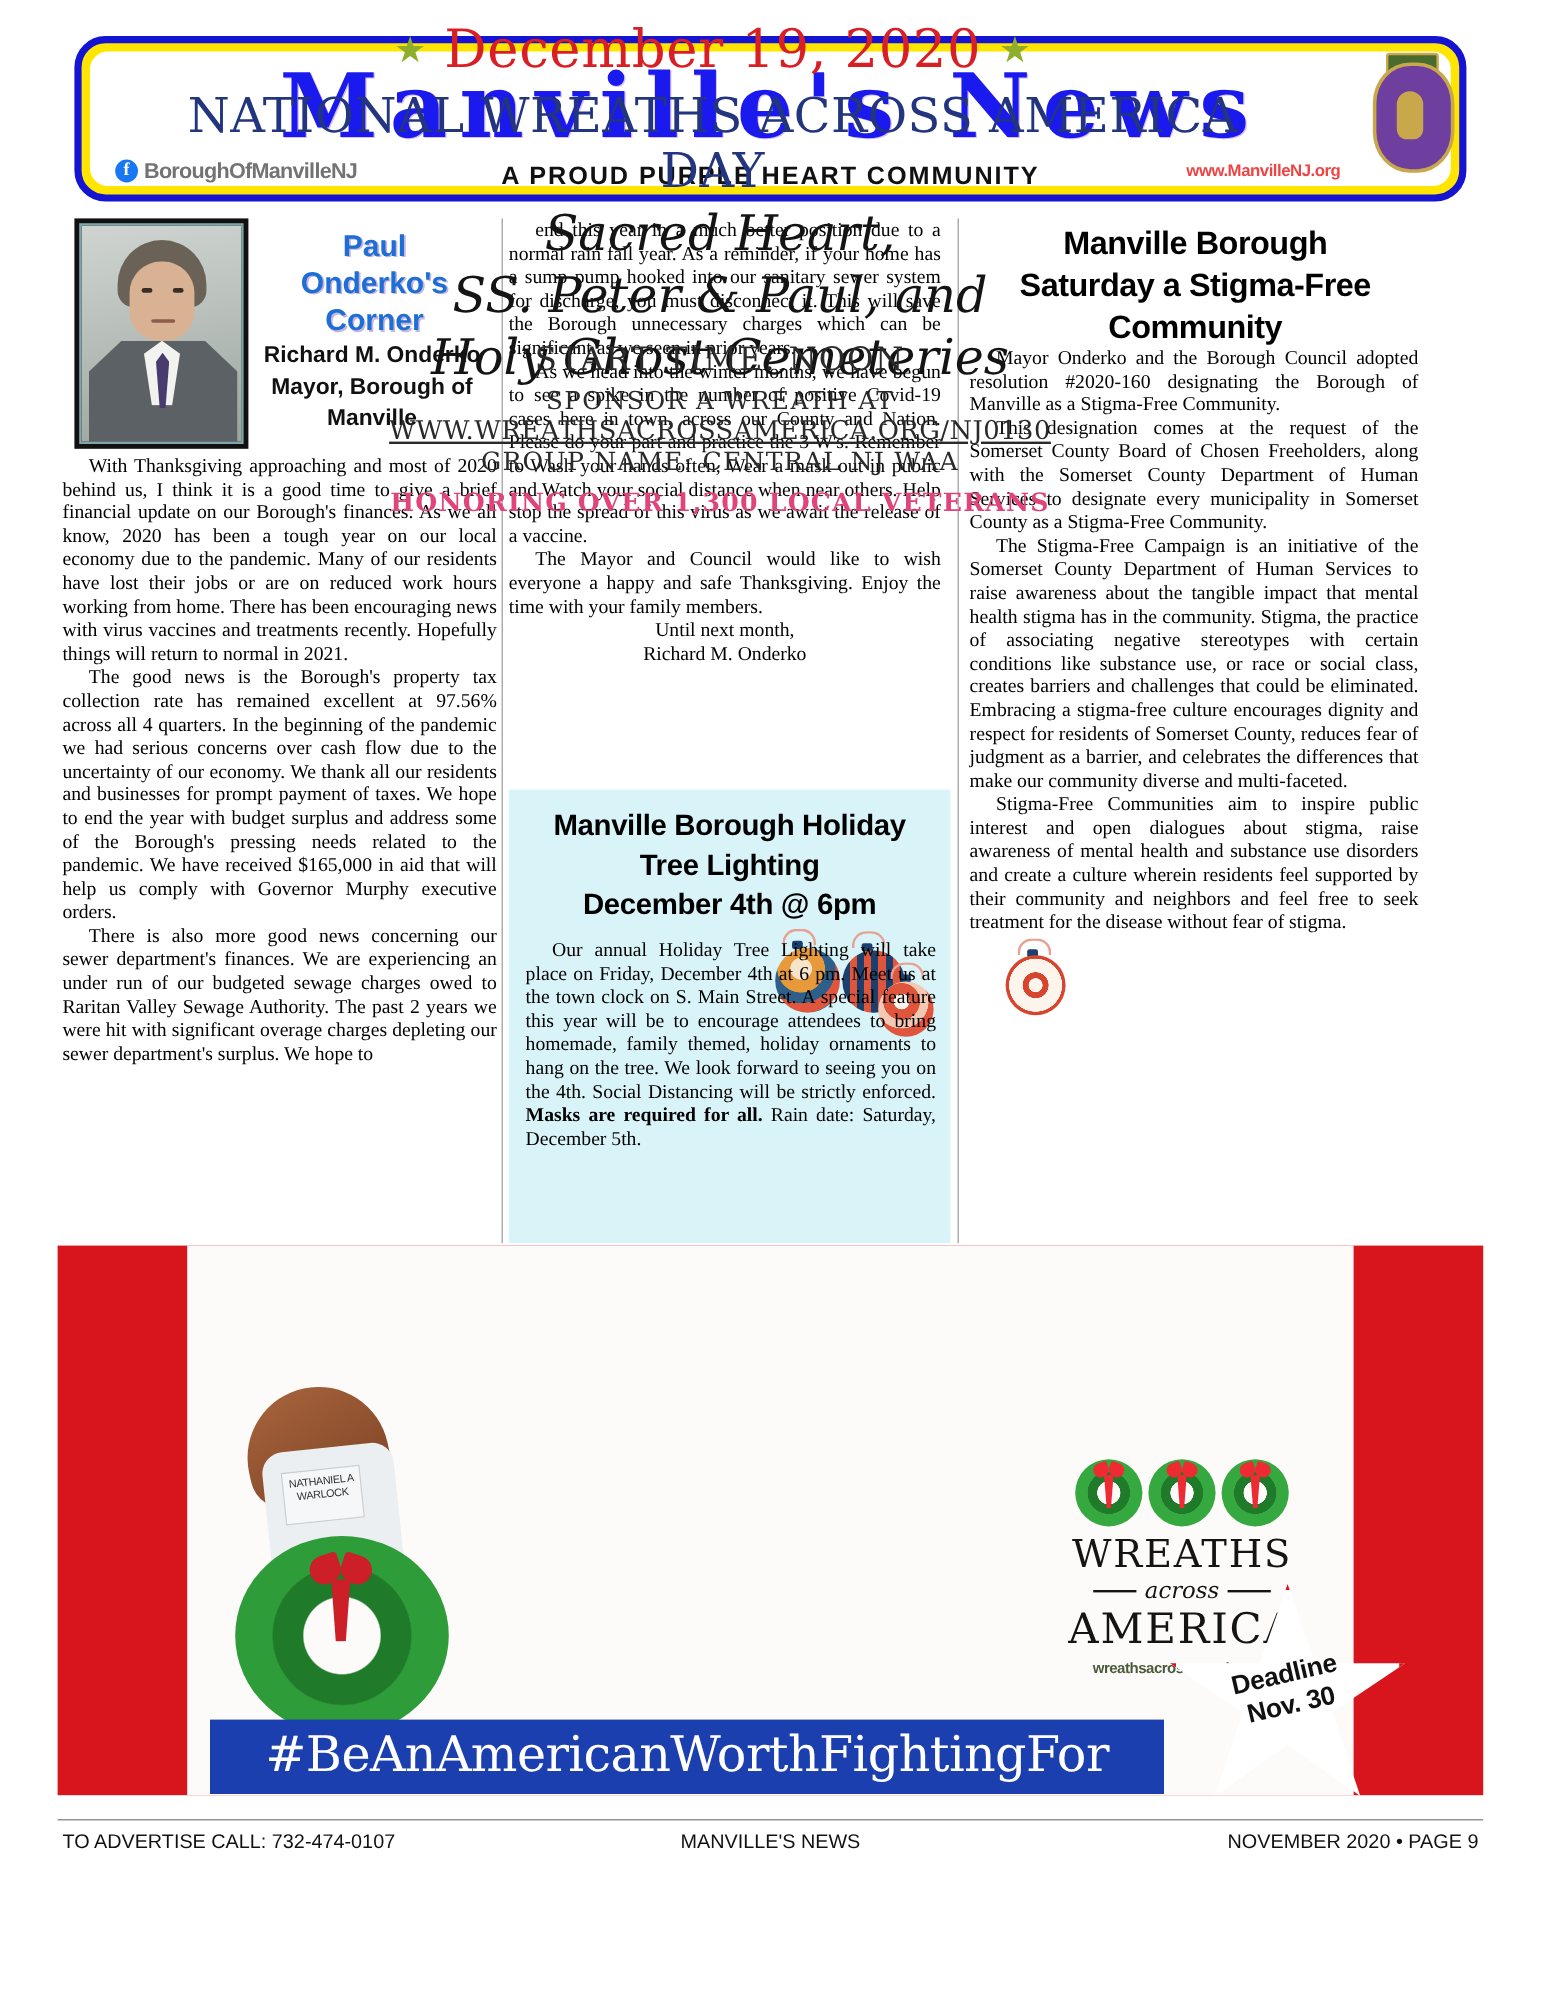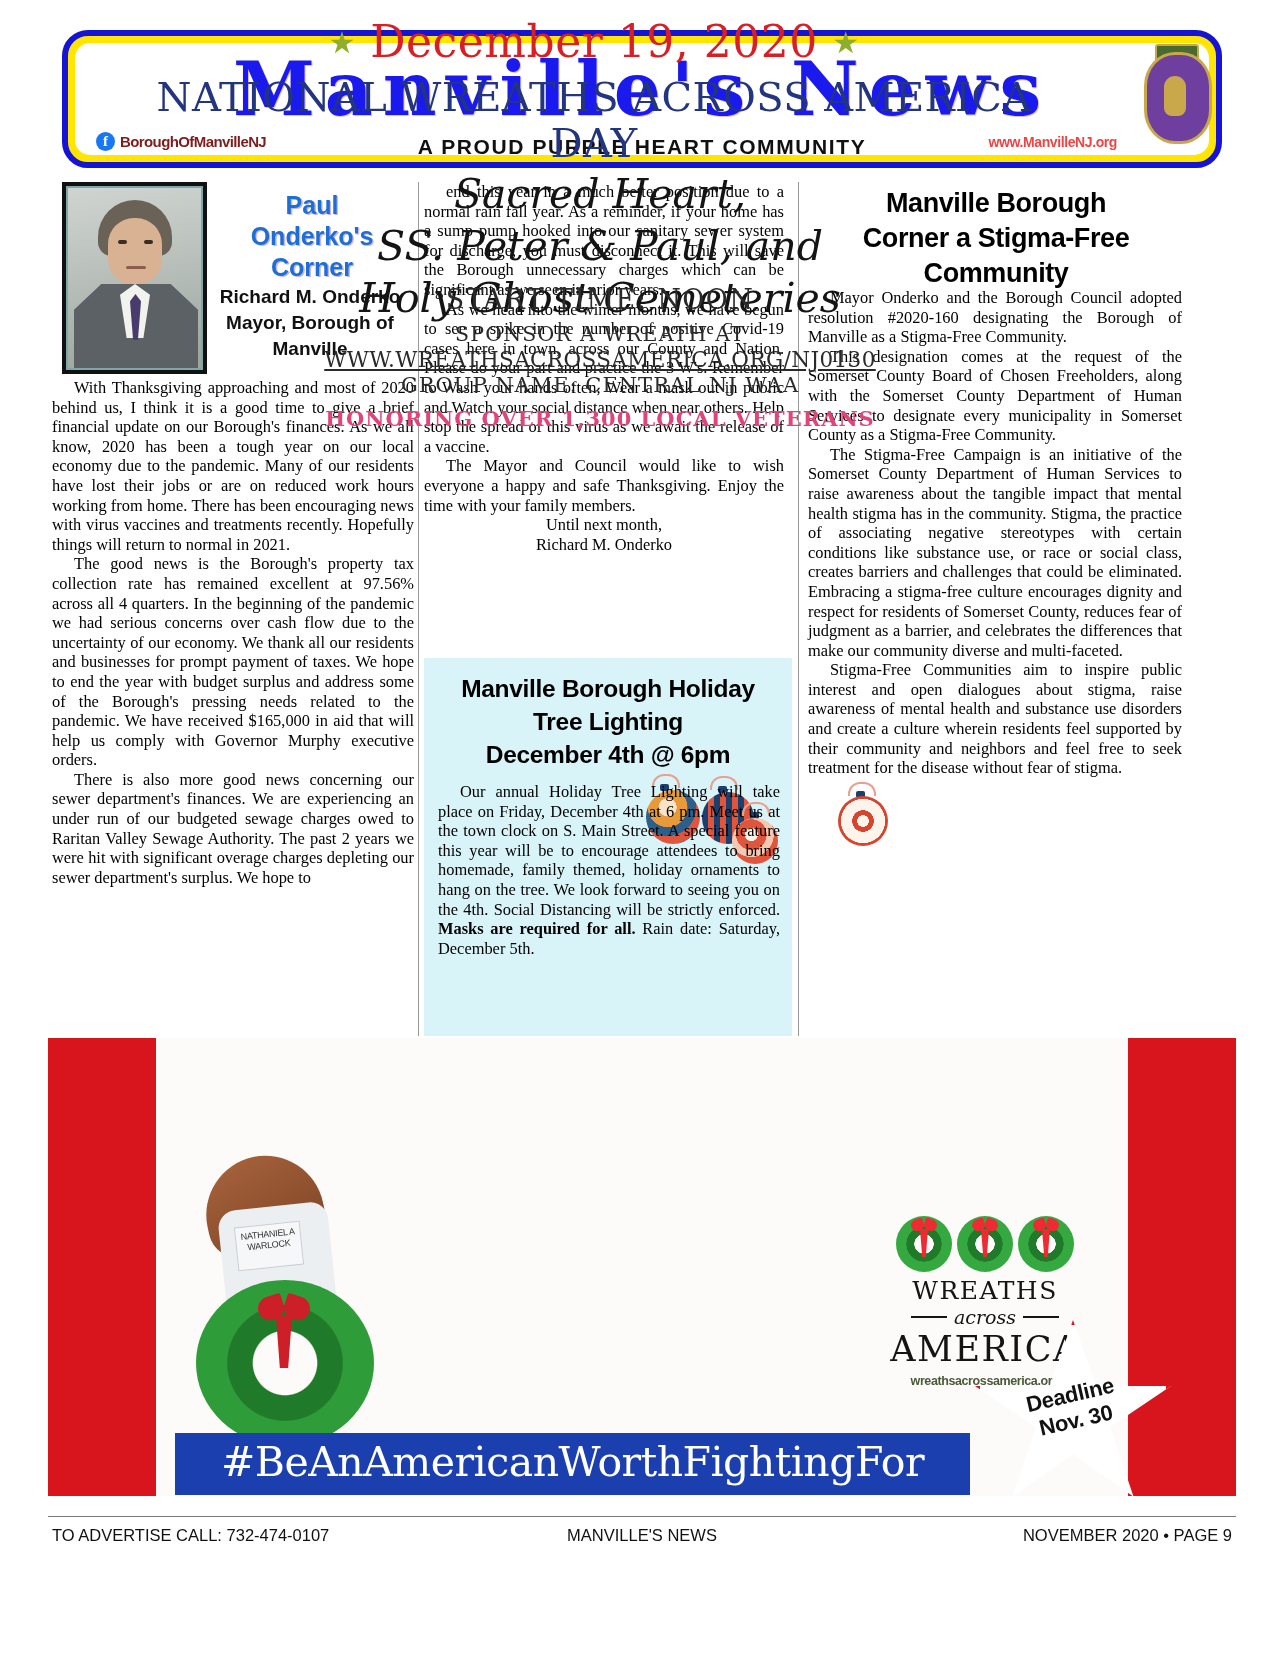--- a/index.html
+++ b/index.html
@@ -11,21 +11,21 @@
   .masthead{position:absolute;left:62px;top:30px;width:1160px;height:138px;}
   .mh-outer{position:absolute;inset:0;border:6px solid #1414d2;border-radius:26px;background:#ffe500;}
   .mh-inner{position:absolute;left:10px;top:10px;right:10px;bottom:10px;border-radius:18px;background:#fff;border:3px solid #ffe500;}
   .mh-title{position:absolute;left:0;right:0;top:22px;text-align:center;font-family:"DejaVu Serif",serif;font-weight:bold;
             font-size:74px;letter-spacing:10px;color:#1a1aee;line-height:1;text-shadow:1px 1px 0 #d8c0e8;}
   .mh-sub{position:absolute;left:0;right:0;top:105px;text-align:center;font-family:"Liberation Sans",sans-serif;
           font-weight:bold;font-size:21px;letter-spacing:1.6px;color:#111;}
   .mh-fb{position:absolute;left:34px;top:102px;display:flex;align-items:center;gap:5px;}
   .fb-glyph{width:19px;height:19px;border-radius:50%;background:#1877f2;color:#fff;font-family:"Liberation Serif",serif;
             font-weight:bold;font-size:15px;line-height:19px;text-align:center;}
-  .fb-label{font-family:"Liberation Sans",sans-serif;font-weight:bold;font-size:15px;letter-spacing:-0.6px;color:#7f1d1d;}
+  .fb-label{font-family:"Liberation Sans",sans-serif;font-weight:bold;font-size:18px;letter-spacing:-0.6px;color:#737373;}
   .mh-url{position:absolute;right:105px;top:104px;font-family:"Liberation Sans",sans-serif;font-weight:bold;
           font-size:14px;letter-spacing:-0.4px;color:#ef4444;}
   .ph-medal{position:absolute;right:16px;top:14px;width:62px;height:96px;}
   .ph-body{position:absolute;left:0;top:8px;width:62px;height:86px;border-radius:31px/34px;background:#6f3fa0;border:3px solid #c8a84b;}
   .ph-top{position:absolute;left:11px;top:0;width:40px;height:20px;background:#4a6b2e;border:2px solid #c8a84b;border-radius:3px;}
   .ph-head{position:absolute;left:20px;top:32px;width:22px;height:40px;border-radius:11px 11px 8px 8px;background:#c8a84b;}
 
   
   .vrule{position:absolute;width:1px;background:#9a9a9a;}
 
@@ -125,21 +125,21 @@
 
   
   .waa{position:absolute;left:876px;top:1216px;width:218px;height:200px;text-align:center;}
   .waa-wreaths{display:flex;justify-content:center;gap:5px;}
   .w-small{width:56px;height:56px;border-radius:50%;position:relative;
            background:radial-gradient(circle at 50% 50%, #fdfbfa 0 24%, #1f7a2a 25% 44%, #35a93f 45% 78%, #1d6b25 79% 100%);}
   .w-bow{position:absolute;left:15px;top:3px;width:26px;height:20px;}
   .wb-l{position:absolute;left:0;top:0;width:13px;height:12px;background:#ee2b33;border-radius:8px 2px 8px 8px;transform:rotate(-20deg);}
   .wb-r{position:absolute;left:13px;top:0;width:13px;height:12px;background:#ee2b33;border-radius:2px 8px 8px 8px;transform:rotate(20deg);}
   .wb-t{position:absolute;left:9px;top:10px;width:8px;height:28px;background:#ee2b33;clip-path:polygon(0 0,100% 0,72% 100%,28% 100%);}
-  .waa-w{font-family:"DejaVu Serif",serif;font-size:25px;letter-spacing:1.5px;color:#141414;margin-top:4px;}
+  .waa-w{font-family:"DejaVu Serif",serif;font-size:32px;letter-spacing:1.5px;color:#141414;margin-top:4px;}
   .waa-across{font-family:"DejaVu Serif",serif;font-style:italic;font-size:19px;color:#141414;
               display:flex;align-items:center;justify-content:center;gap:7px;margin:1px 0;}
   .waa-across:before,.waa-across:after{content:"";width:36px;height:2px;background:#141414;}
   .waa-a{font-family:"DejaVu Serif",serif;font-size:35px;letter-spacing:1.5px;color:#141414;}
   .waa-site{font-family:"Liberation Sans",sans-serif;font-weight:bold;font-size:12.5px;letter-spacing:-0.4px;color:#4a5a3a;margin-top:5px;}
 
   
   .star-badge{position:absolute;left:975px;top:1320px;width:196px;height:186px;}
   .star-shape{position:absolute;inset:0;background:#fff;border:5px solid #d8151d;
               clip-path:polygon(50% 0%,61.8% 35.5%,100% 35.5%,69% 57.5%,80.9% 95%,50% 72%,19.1% 95%,31% 57.5%,0 35.5%,38.2% 35.5%);}
@@ -244,21 +244,21 @@
            background:radial-gradient(circle at 42% 36%, #fdf5ec 0 16%, #e0563c 17% 38%, #f3c9b4 39% 56%, #e0563c 57% 100%);"></div>
     </div>
 
     <div class="tree-body">
       <p><span>Our annual Holiday Tree Lighting will take place on Friday, December 4th at 6 pm. Meet us at the town clock on S. Main Street. A special feature this year will be to encourage attendees to bring homemade, family themed, holiday ornaments to hang on the tree. We look forward to seeing you on the 4th. Social Distancing will be strictly enforced. </span><b>Masks are required for all.</b><span> Rain date: Saturday, December 5th.</span></p>
     </div>
   </div>
 
   <div class="head3">
     <div>Manville Borough</div>
-    <div>Corner a Stigma-Free</div>
+    <div>Saturday a Stigma-Free</div>
     <div>Community</div>
   </div>
 
   <div class="orn-mid">
     <div class="orn-bow" style="left:12px;top:0;"></div>
     <div class="orn-cap" style="left:20px;top:9px;"></div>
     <div class="orn" style="left:2px;top:14px;width:50px;height:50px;
          background:radial-gradient(circle at 50% 50%, #fdf5ec 0 16%, #d8452e 17% 30%, #fdf5ec 31% 62%, #d8452e 63% 100%);"></div>
   </div>
 

